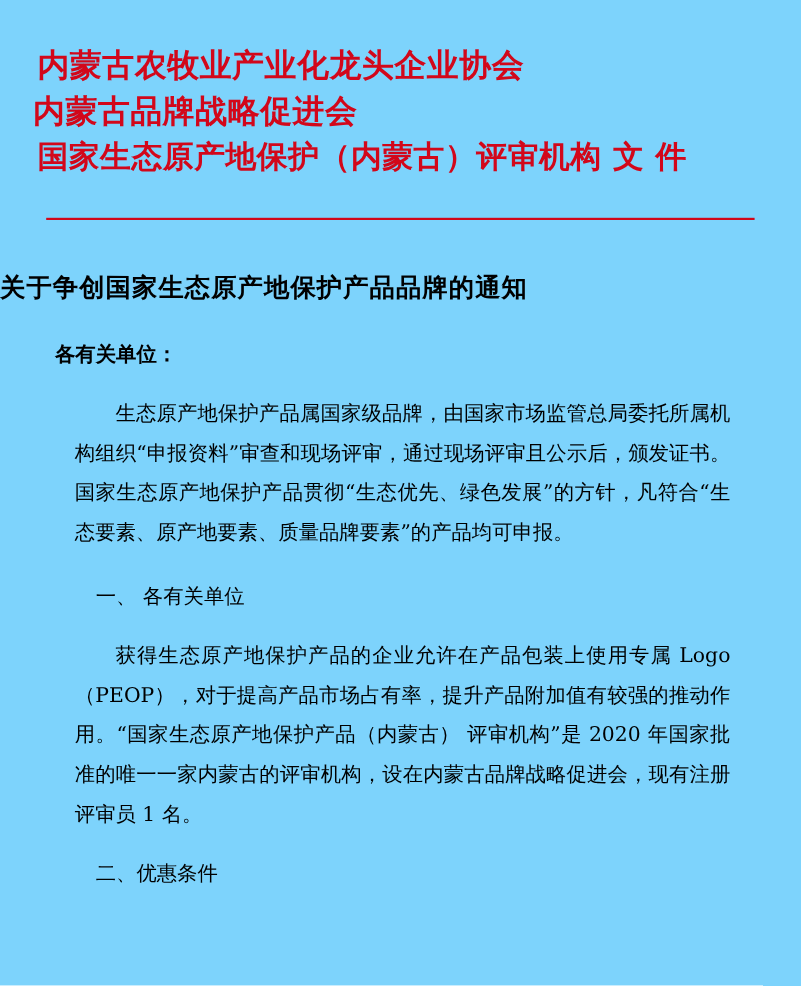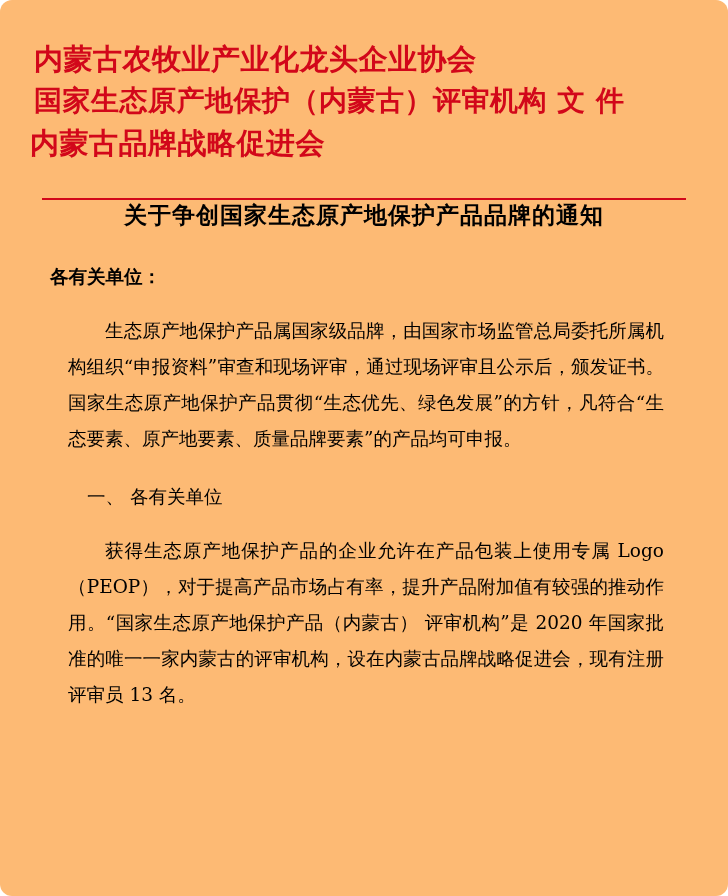--- a/index.html
+++ b/index.html
@@ -11,24 +11,23 @@
     width: 728px;
     height: 896px;
     overflow: hidden;
     font-family: "DejaVu Serif", serif;
     color: #000000;
   }
   .page {
     position: relative;
     width: 728px;
     height: 896px;
-    background: #fdba74;
+    background: #7dd3fc;
     box-sizing: border-box;
     padding: 0;
-    border-radius: 12px;
   }
   
   .letterhead {
     padding: 38px 22px 0 30px;
   }
   .letterhead-line {
     color: #d2071a;
     font-family: "DejaVu Serif", serif;
     font-weight: bold;
     font-size: 29px;
@@ -41,21 +40,21 @@
   .letterhead-line.l3 { padding-left: 0px; }
 
   .doc-rule {
     margin: 34px 42px 0 42px;
     height: 2px;
     background: #d2071a;
   }
 
   
   .doc-title {
-    text-align: center;
+    margin-top: 46px;
     font-family: "DejaVu Serif", serif;
     font-weight: bold;
     font-size: 23px;
     letter-spacing: 1px;
     color: #000;
   }
 
   
   .body-wrap {
     margin: 28px 46px 0 50px;
@@ -78,29 +77,30 @@
   }
   .spacer-sm { height: 4px; }
 </style>
 </head>
 <body>
 
 <div class="page">
 
   <div class="letterhead">
     <div class="letterhead-line l1">内蒙古农牧业产业化龙头企业协会</div>
+    <div class="letterhead-line l3">内蒙古品牌战略促进会</div>
     <div class="letterhead-line l2">国家生态原产地保护（内蒙古）评审机构  文  件</div>
-    <div class="letterhead-line l3">内蒙古品牌战略促进会</div>
   </div>
 
   <div class="doc-rule"></div>
 
   <div class="doc-title">关于争创国家生态原产地保护产品品牌的通知</div>
 
   <div class="body-wrap">
     <p class="p">各有关单位：</p>
     <p class="p-indent">生态原产地保护产品属国家级品牌，由国家市场监管总局委托所属机构组织“申报资料”审查和现场评审，通过现场评审且公示后，颁发证书。国家生态原产地保护产品贯彻“生态优先、绿色发展”的方针，凡符合“生态要素、原产地要素、质量品牌要素”的产品均可申报。</p>
     <div class="spacer-sm"></div>
     <p class="p-heading">一、 各有关单位</p>
-    <p class="p-indent">获得生态原产地保护产品的企业允许在产品包装上使用专属 Logo（PEOP），对于提高产品市场占有率，提升产品附加值有较强的推动作用。“国家生态原产地保护产品（内蒙古） 评审机构”是 2020 年国家批准的唯一一家内蒙古的评审机构，设在内蒙古品牌战略促进会，现有注册评审员 13 名。</p>
+    <p class="p-indent">获得生态原产地保护产品的企业允许在产品包装上使用专属 Logo（PEOP），对于提高产品市场占有率，提升产品附加值有较强的推动作用。“国家生态原产地保护产品（内蒙古） 评审机构”是 2020 年国家批准的唯一一家内蒙古的评审机构，设在内蒙古品牌战略促进会，现有注册评审员 1 名。</p>
+    <p class="p-heading">二、优惠条件</p>
   </div>
 
 </div>
 
 </body></html>

